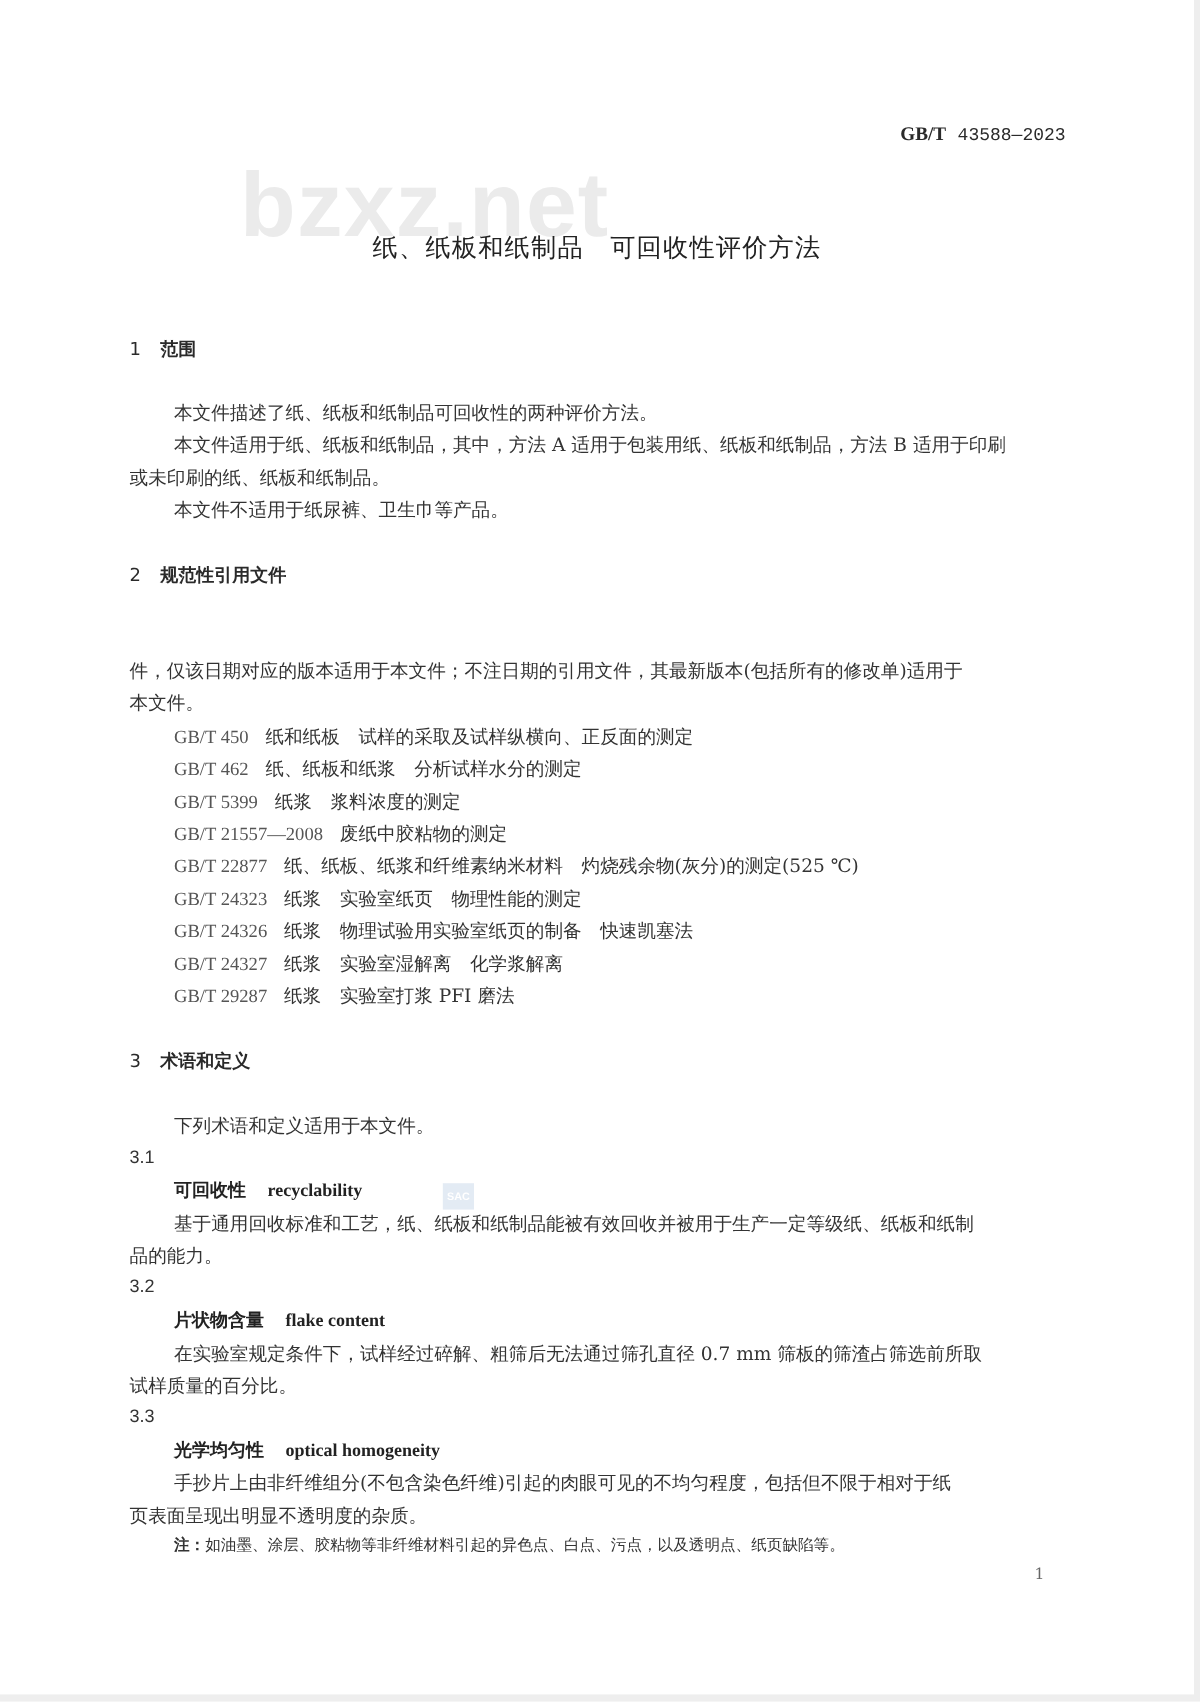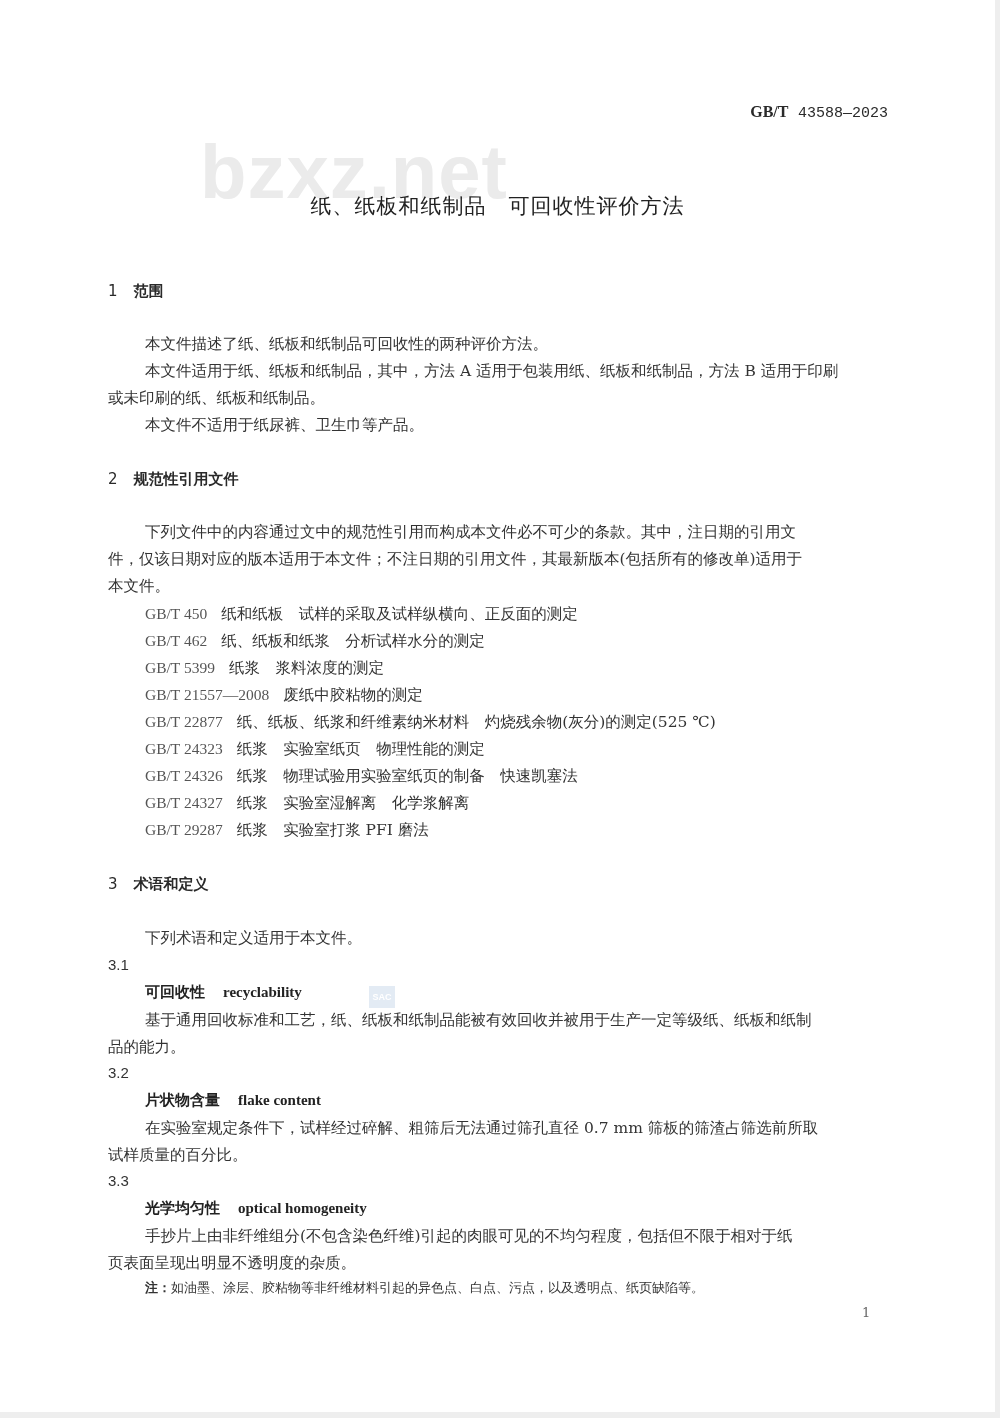--- a/index.html
+++ b/index.html
@@ -66,21 +66,20 @@
     <span class="hnum">1</span><span>范围</span>
   </div>
   <div class="abs para indent" style="top:334px">本文件描述了纸、纸板和纸制品可回收性的两种评价方法。</div>
   <div class="abs para indent" style="top:361px">本文件适用于纸、纸板和纸制品，其中，方法 A 适用于包装用纸、纸板和纸制品，方法 B 适用于印刷</div>
   <div class="abs para flush" style="top:388px">或未印刷的纸、纸板和纸制品。</div>
   <div class="abs para indent" style="top:415px">本文件不适用于纸尿裤、卫生巾等产品。</div>
 
   <div class="abs heading" style="top:470px">
     <span class="hnum">2</span><span>规范性引用文件</span>
   </div>
-  <div class="abs para indent" style="top:522px">下列文件中的内容通过文中的规范性引用而构成本文件必不可少的条款。其中，注日期的引用文</div>
   <div class="abs para flush" style="top:549px">件，仅该日期对应的版本适用于本文件；不注日期的引用文件，其最新版本(包括所有的修改单)适用于</div>
   <div class="abs para flush" style="top:576px">本文件。</div>
 
   <div class="abs para indent" style="top:604px"><span class="ref-code">GB/T 450</span><span>纸和纸板　试样的采取及试样纵横向、正反面的测定</span></div>
   <div class="abs para indent" style="top:631px"><span class="ref-code">GB/T 462</span><span>纸、纸板和纸浆　分析试样水分的测定</span></div>
   <div class="abs para indent" style="top:658px"><span class="ref-code">GB/T 5399</span><span>纸浆　浆料浓度的测定</span></div>
   <div class="abs para indent" style="top:685px"><span class="ref-code">GB/T 21557—2008</span><span>废纸中胶粘物的测定</span></div>
   <div class="abs para indent" style="top:712px"><span class="ref-code">GB/T 22877</span><span>纸、纸板、纸浆和纤维素纳米材料　灼烧残余物(灰分)的测定(525 ℃)</span></div>
   <div class="abs para indent" style="top:739px"><span class="ref-code">GB/T 24323</span><span>纸浆　实验室纸页　物理性能的测定</span></div>
   <div class="abs para indent" style="top:766px"><span class="ref-code">GB/T 24326</span><span>纸浆　物理试验用实验室纸页的制备　快速凯塞法</span></div>

